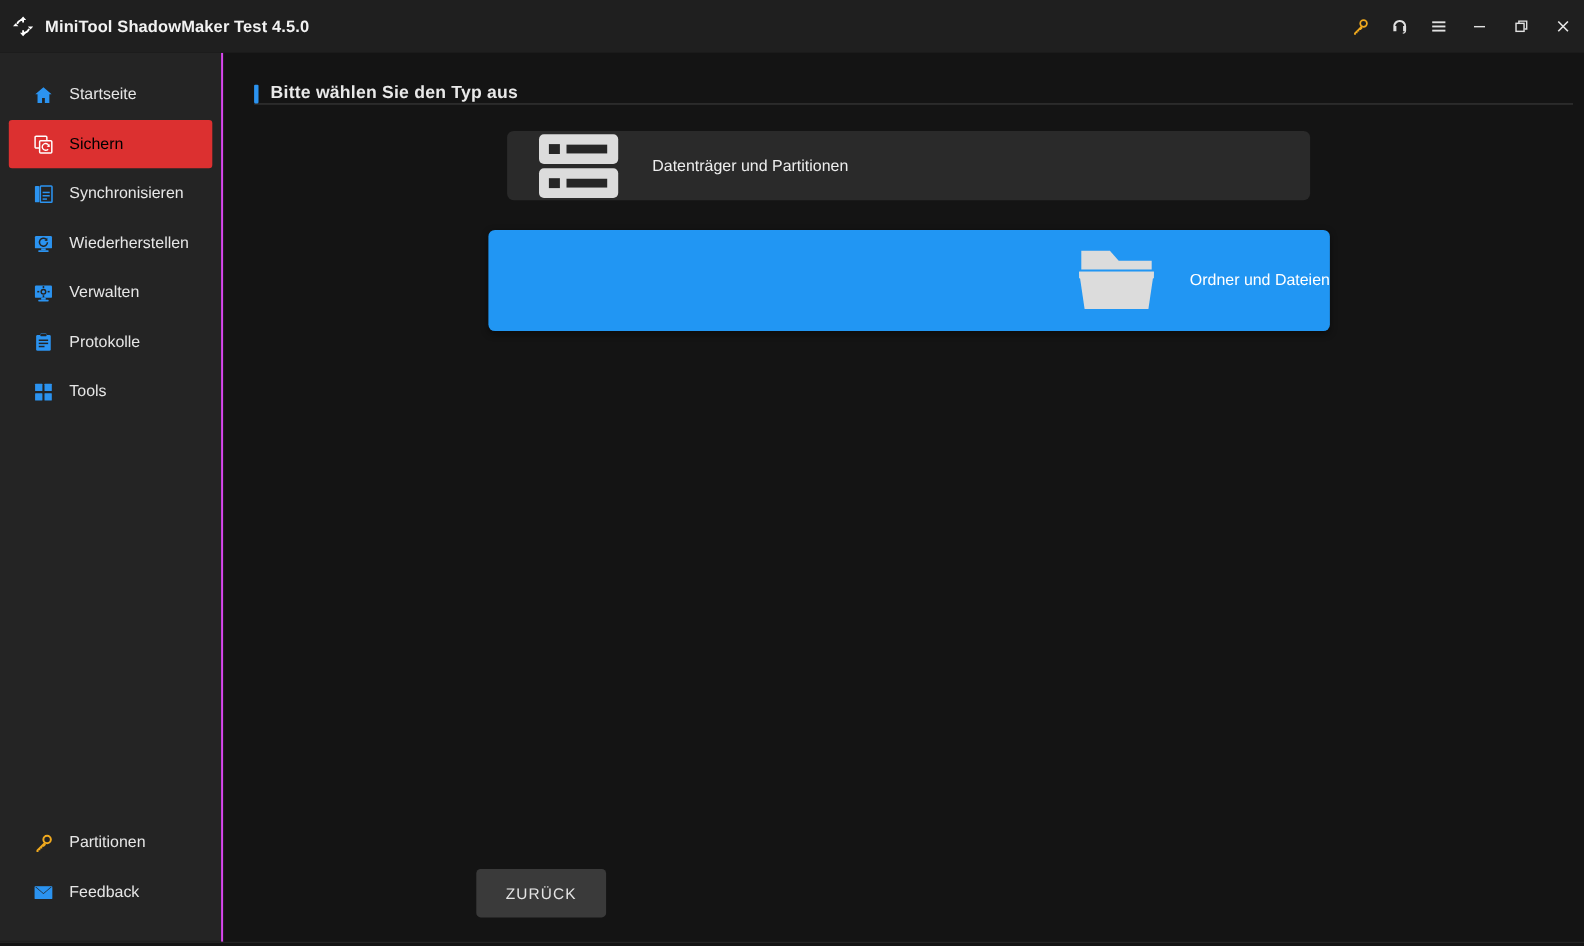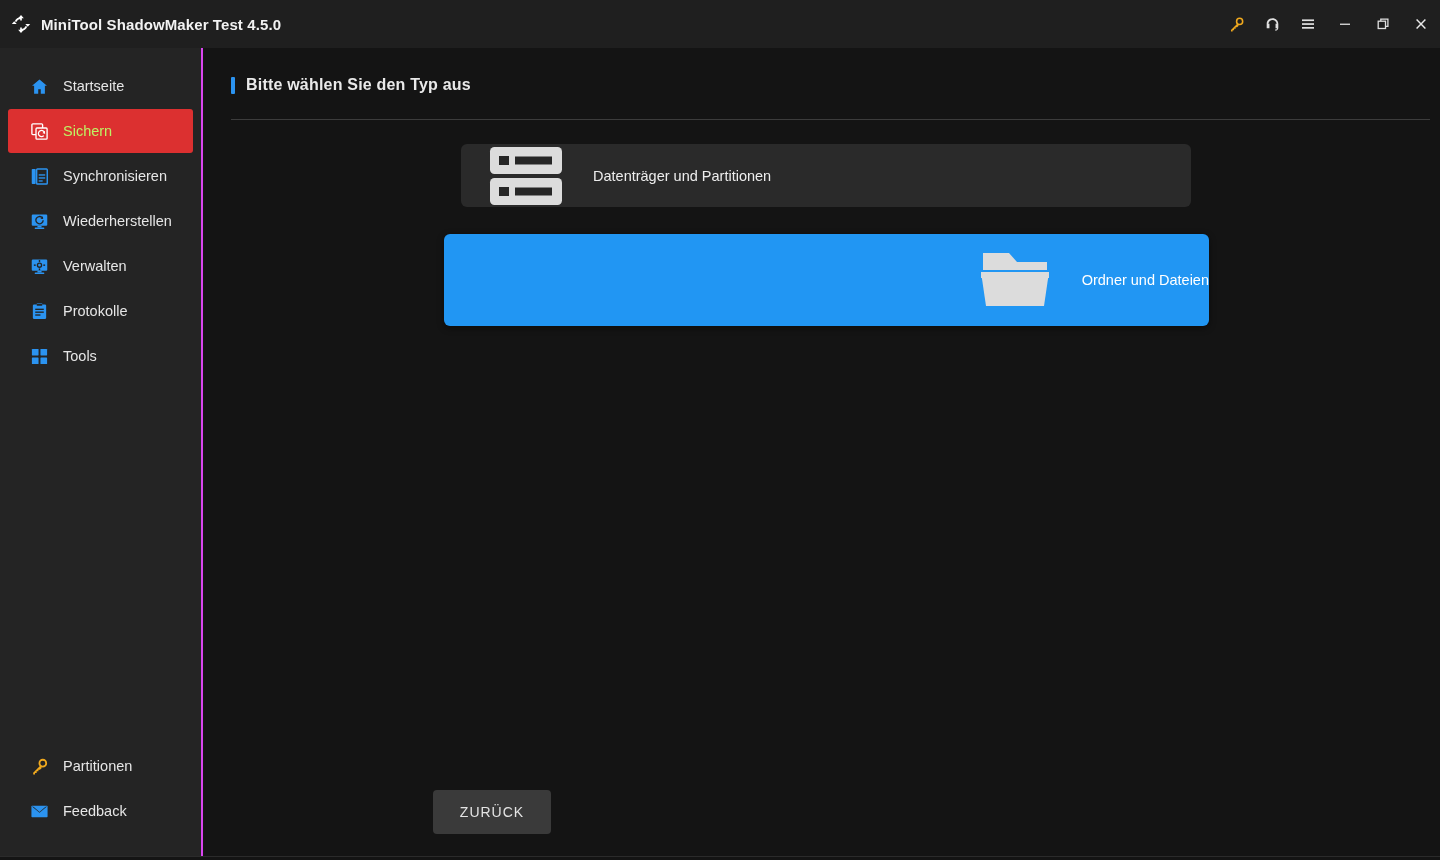--- a/index.html
+++ b/index.html
@@ -108,21 +108,21 @@
   .nav-icon {
     width: 19px; height: 19px;
     flex: 0 0 19px;
     display: block;
   }
   .nav-label {
     color: #e6e6e6;
     font-size: 14.5px;
     white-space: nowrap;
   }
-  .nav-item.active .nav-label { color: #bef264; }
+  .nav-item.active .nav-label { color: #000000; }
 
   .sidebar-spacer { flex: 1 1 auto; }
 
   .nav-bottom {
     padding: 0 8px 22px 8px;
     display: flex;
     flex-direction: column;
   }
   .nav-bottom .nav-item { height: 44px; }
 
@@ -131,21 +131,21 @@
     flex: 1 1 auto;
     background: #141414;
     position: relative;
     display: flex;
     flex-direction: column;
     min-width: 0;
   }
 
   .section-head {
     margin: 28px 10px 0 28px;
-    padding-bottom: 25px;
+    padding-bottom: 0;
     border-bottom: 1px solid #3c3c3c;
     display: flex;
     align-items: center;
     gap: 11px;
   }
   .accent-bar {
     width: 4px;
     height: 17px;
     background: #2b93f0;
     border-radius: 1px;

